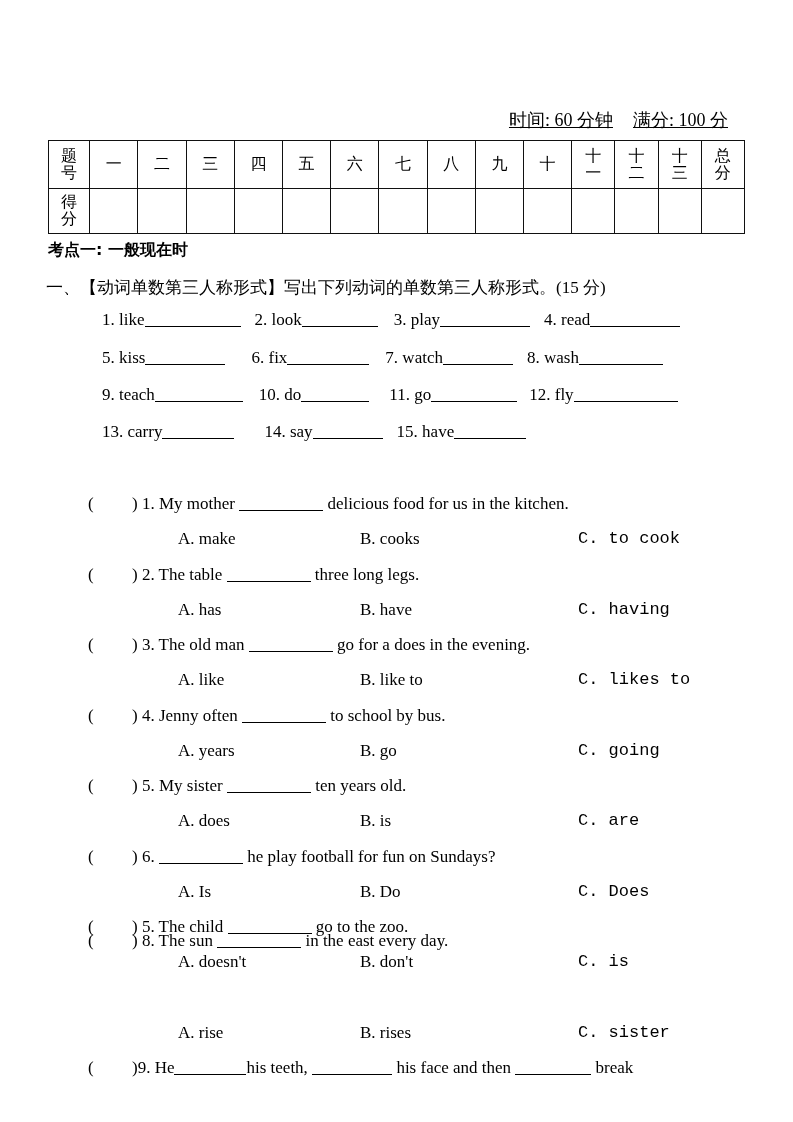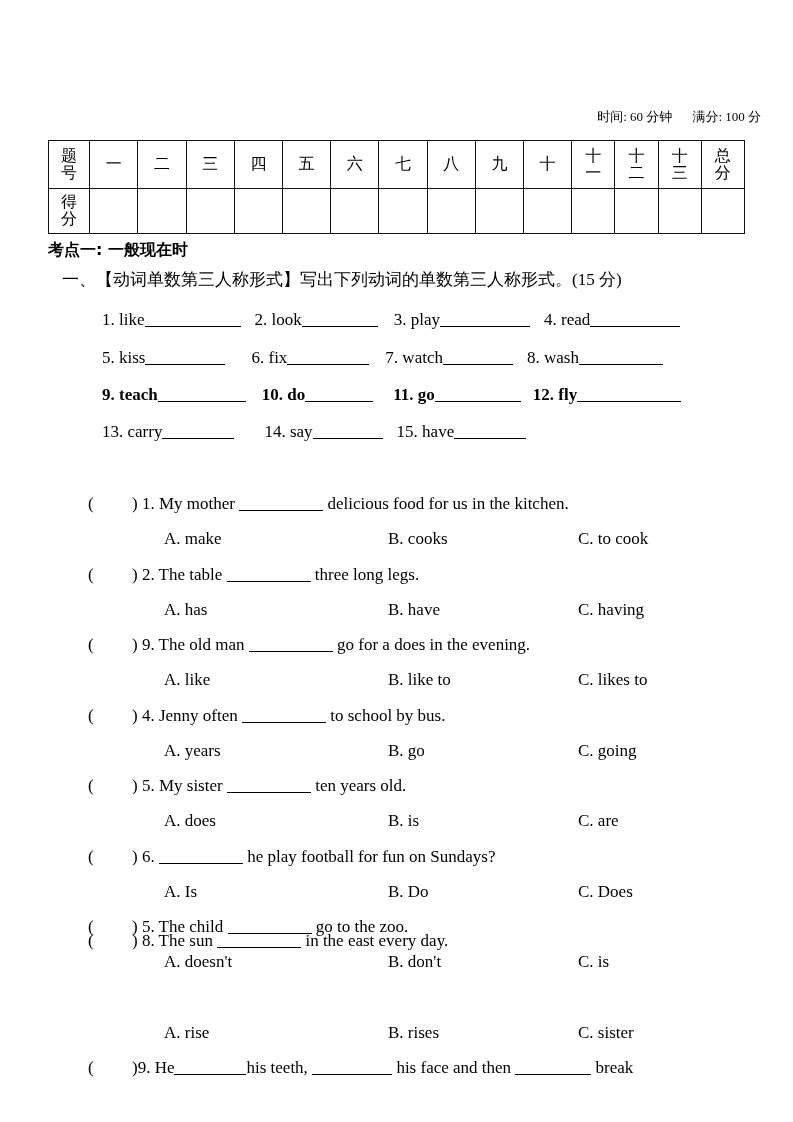--- a/index.html
+++ b/index.html
@@ -33,24 +33,25 @@
     font-family: "DejaVu Serif", "Liberation Serif", serif;
     font-weight: bold;
     font-size: 33px;
     letter-spacing: 0.5px;
     white-space: nowrap;
   }
 
   
   .meta-line {
     position: absolute;
-    right: 32px;
+    right: 65px;
     top: 108px;
-    font-size: 13px;
-    white-space: nowrap;
+    font-size: 18px;
+    white-space: nowrap;
+    text-decoration: underline;
   }
   .meta-line .gap { display: inline-block; width: 20px; }
 
   
   .score-table {
     position: absolute;
     left: 48px;
     top: 140px;
     width: 697px;
     border-collapse: collapse;
@@ -81,33 +82,33 @@
     font-size: 16px;
     white-space: nowrap;
   }
 
   .sec-head {
     position: absolute;
     left: 46px;
     font-size: 17px;
     white-space: nowrap;
   }
-  #sec1-head { top: 268px; margin-left: 16px; }
+  #sec1-head { top: 276px; }
   #sec2-head { top: 455px; }
 
   
   .verb-row {
     position: absolute;
     left: 88px;
     font-size: 17px;
     white-space: nowrap;
   }
   #verb-row-0 { top: 310px; }
   #verb-row-1 { top: 348px; }
-  #verb-row-2 { top: 385px; font-weight: bold; }
+  #verb-row-2 { top: 385px; }
   #verb-row-3 { top: 422px; }
 
   .verb-item { display: inline-block; white-space: nowrap; }
   .verb-item .lbl { }
   .blank {
     display: inline-block;
     border-bottom: 1.4px solid #000;
     height: 15px;
     vertical-align: -2px;
   }
@@ -128,23 +129,23 @@
     left: 88px;
     width: 660px;
     font-size: 17px;
     white-space: nowrap;
   }
   .opt {
     position: absolute;
     top: 0;
     white-space: nowrap;
   }
-  .opt-a { left: 76px; }
-  .opt-b { left: 300px; font-family: Liberation Serif, serif; }
-  .opt-c { left: 490px; }
+  .opt-a { left: 90px; }
+  .opt-b { left: 272px; font-family: Liberation Serif, serif; }
+  .opt-c { left: 490px; font-family: Liberation Mono, monospace; }
 </style>
 </head>
 <body>
 
 <div class="page">
 
 
   <div class="meta-line">
     <span>时间: 60 分钟</span><span class="gap"></span><span>满分: 100 分</span>
   </div>
@@ -222,21 +223,21 @@
         <span class="opt opt-a">A. make</span>
         <span class="opt opt-b">B. cooks</span>
         <span class="opt opt-c">C. to cook</span>
       </div>
       <div class="q-stem" style="top: 564.5px;"><span class="q-paren">(</span><span>) 2. The table </span><span class="blank" style="width: 84px;"></span><span> three long legs.</span></div>
       <div class="q-opts" style="top: 599.5px; position: absolute;">
         <span class="opt opt-a">A. has</span>
         <span class="opt opt-b">B. have</span>
         <span class="opt opt-c">C. having</span>
       </div>
-      <div class="q-stem" style="top: 635px;"><span class="q-paren">(</span><span>) 9. The old man </span><span class="blank" style="width: 84px;"></span><span> go for a does in the evening.</span></div>
+      <div class="q-stem" style="top: 635px;"><span class="q-paren">(</span><span>) 3. The old man </span><span class="blank" style="width: 84px;"></span><span> go for a does in the evening.</span></div>
       <div class="q-opts" style="top: 670px; position: absolute;">
         <span class="opt opt-a">A. like</span>
         <span class="opt opt-b">B. like to</span>
         <span class="opt opt-c">C. likes to</span>
       </div>
       <div class="q-stem" style="top: 705.5px;"><span class="q-paren">(</span><span>) 4. Jenny often </span><span class="blank" style="width: 84px;"></span><span> to school by bus.</span></div>
       <div class="q-opts" style="top: 740.5px; position: absolute;">
         <span class="opt opt-a">A. years</span>
         <span class="opt opt-b">B. go</span>
         <span class="opt opt-c">C. going</span>

